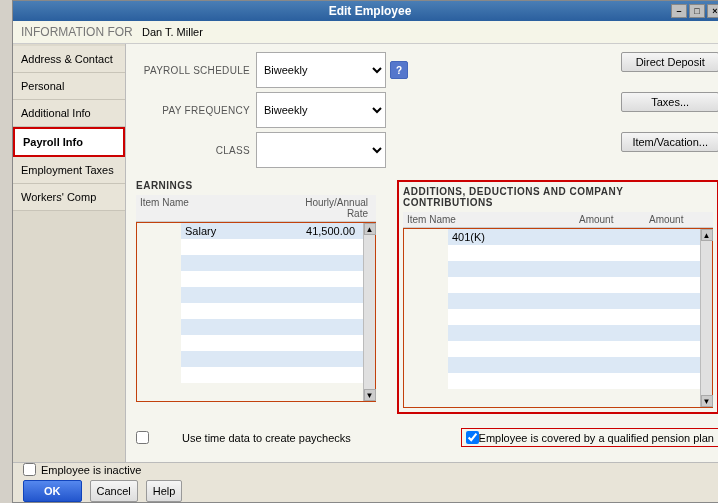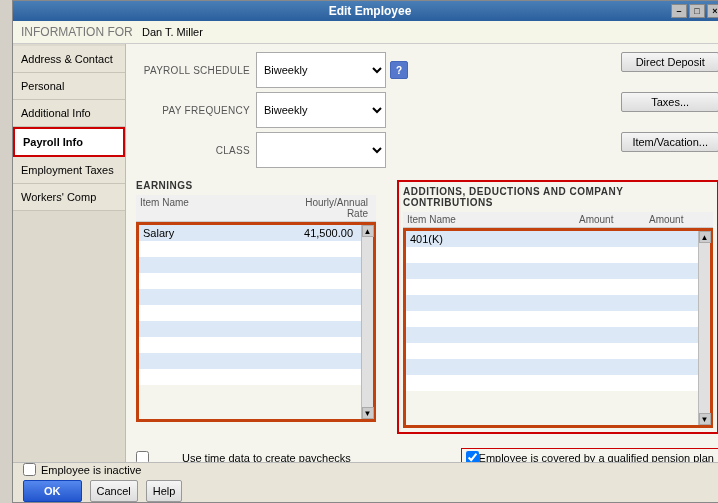--- a/index.html
+++ b/index.html
@@ -333,22 +333,23 @@
       border: 1px solid #aaa;
       font-size: 8px;
       display: flex;
       align-items: center;
       justify-content: center;
       cursor: pointer;
     }
 
     .table-with-scroll {
       display: flex;
-      border: 3px solid #c2410c;
-      height: 200px;
+      border: 1px solid #c2410c;
+      height: 180px;
+      padding-left: 44px;
     }
 
     .table-content {
       flex: 1;
       overflow: hidden;
     }
   </style>
 </head>
 <body>
 

